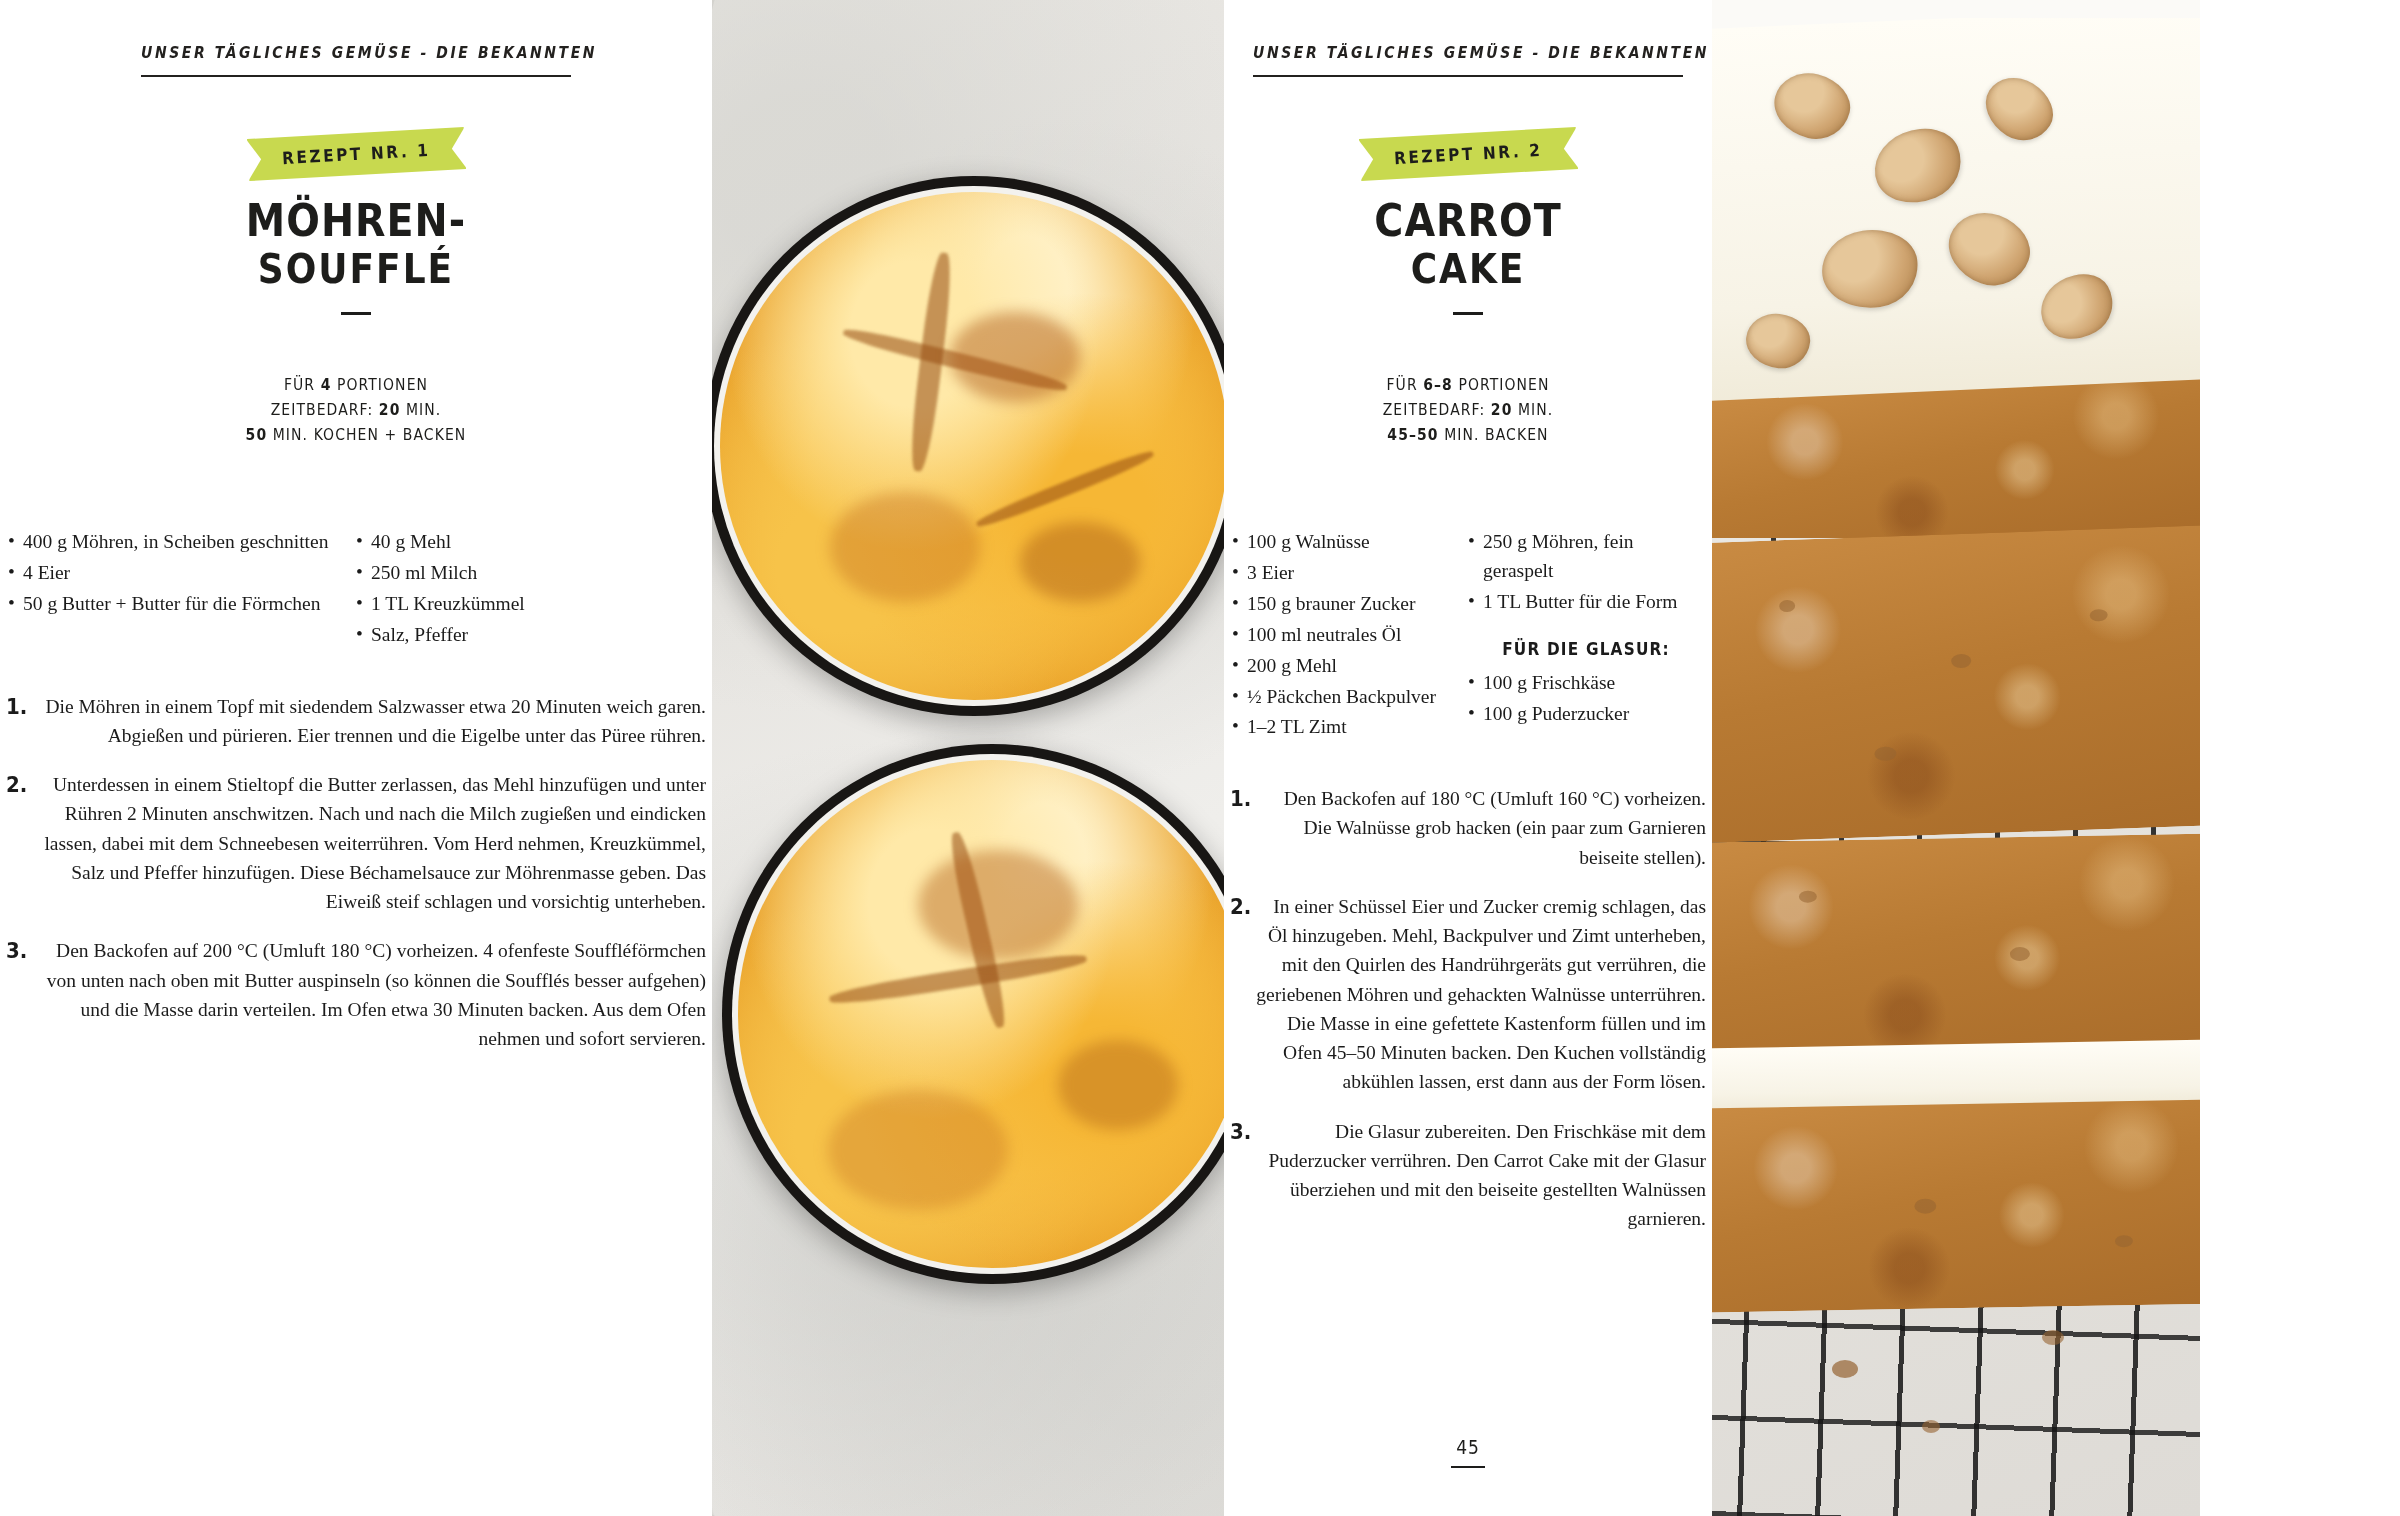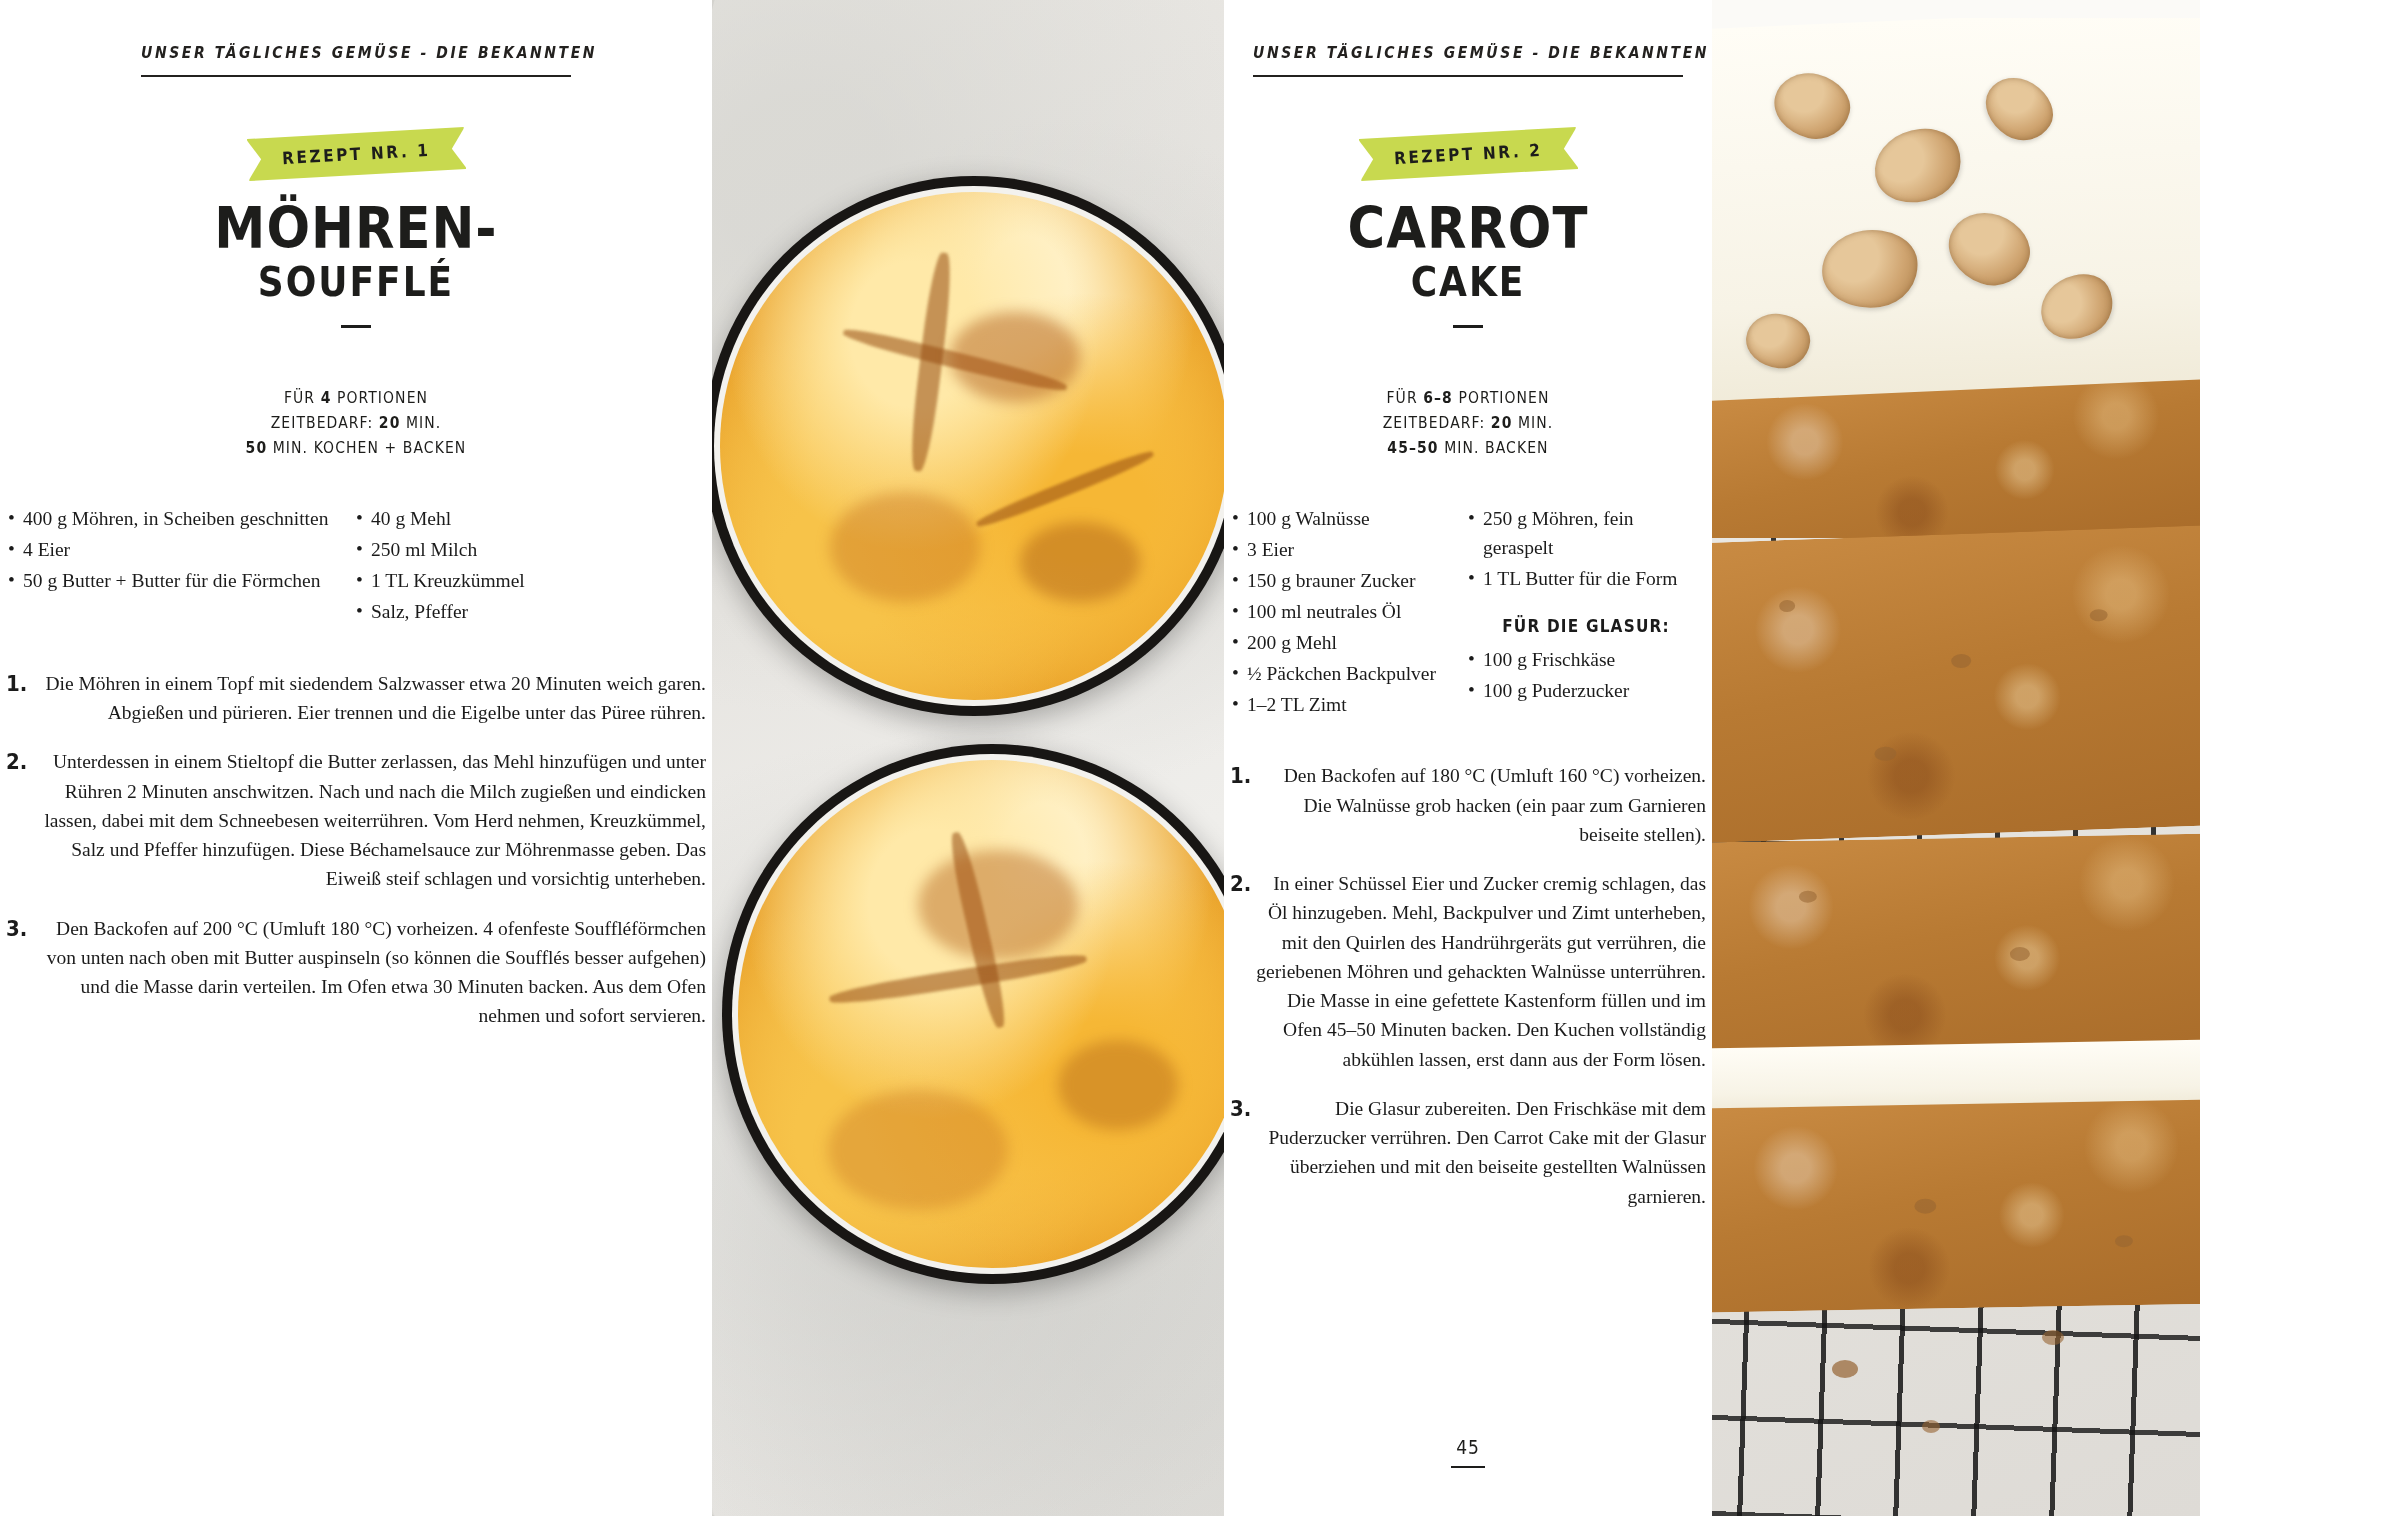--- a/index.html
+++ b/index.html
@@ -89,21 +89,21 @@
   .banner:after  { right: -1px; border-right: 14px solid #ffffff; }
 
   
   .recipe-title {
     text-align: center;
     margin-top: 24px;
   }
   .title-main {
     font-family: "DejaVu Sans Condensed", "Liberation Sans", sans-serif;
     font-weight: 700;
-    font-size: 57px;
+    font-size: 44px;
     letter-spacing: 1px;
     color: #1d1d1b;
     line-height: 1.02;
     display: block;
   }
   .title-sub {
     font-family: "DejaVu Sans Condensed", "Liberation Sans", sans-serif;
     font-weight: 700;
     font-size: 40px;
     letter-spacing: 2px;
@@ -126,21 +126,21 @@
     font-size: 15.5px;
     letter-spacing: 1.1px;
     color: #1d1d1b;
     line-height: 1.62;
   }
   .meta b { font-weight: 700; }
 
   
   .ing-block {
     display: flex;
-    margin-top: 44px;
+    margin-top: 80px;
     padding: 0 8px;
   }
   .ing-col {
     flex: 1;
     font-size: 19.5px;
     line-height: 1.48;
   }
   .ing-col ul { list-style: none; margin: 0; padding: 0; }
   .ing-col li {
     position: relative;

